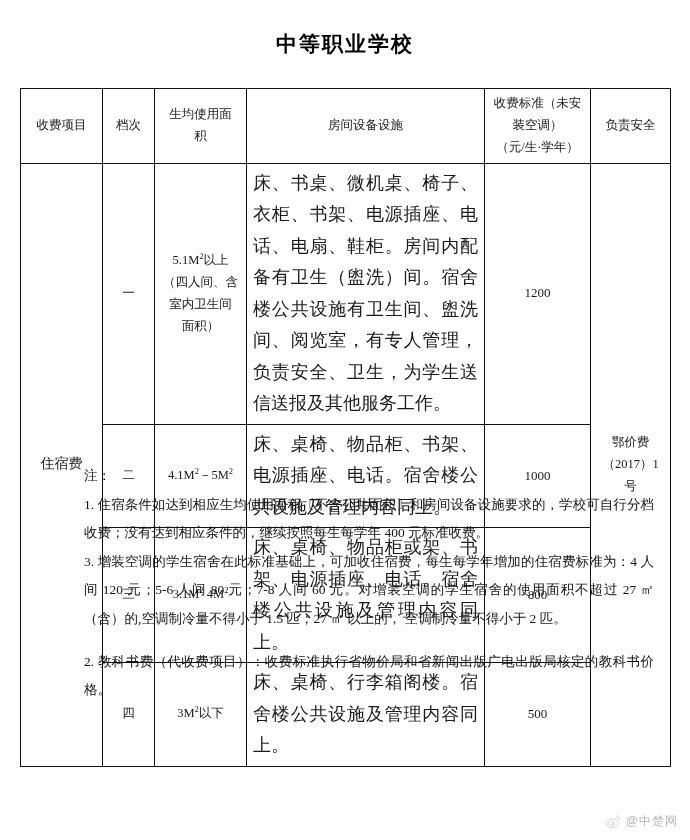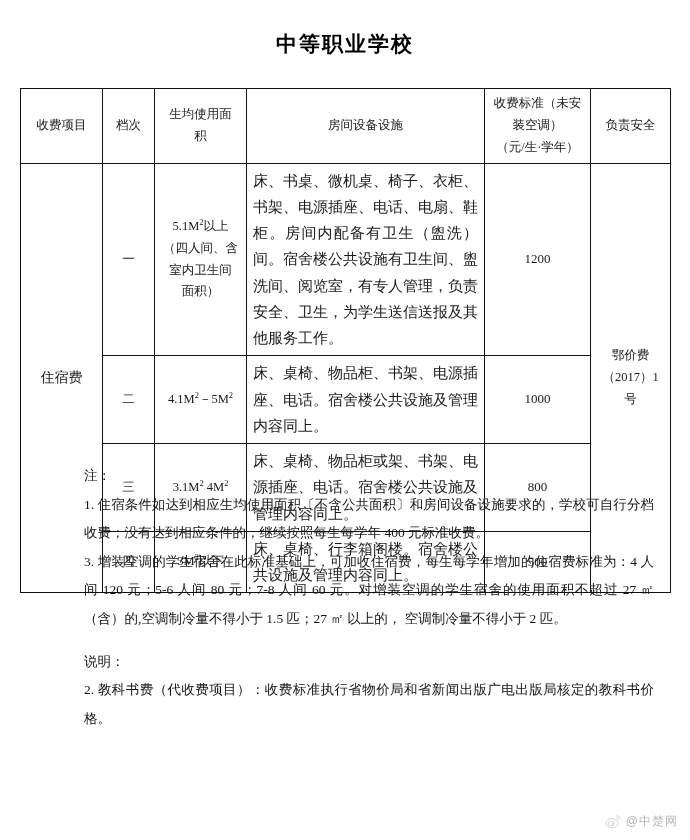--- a/index.html
+++ b/index.html
@@ -59,21 +59,21 @@
   }
   .col-item    { width: 82px; }
   .col-grade   { width: 52px; }
   .col-area    { width: 92px; }
   .col-equip   { width: 238px; }
   .col-fee     { width: 106px; }
   .col-doc     { width: 80px; }
   .c-just {
     text-align: justify;
     text-align-last: left;
-    font-size: 15px;
+    font-size: 18px;
     line-height: 1.82;
   }
   .hdr-multiline { line-height: 1.9; }
 
   .cell-item {
     text-align: center;
     font-size: 14px;
   }
   .cell-doc {
     text-align: center;
@@ -212,21 +212,20 @@
         <td class="cell-fee">500</td>
       </tr>
     </tbody>
   </table>
 
   <div class="body-text">
     <p class="para-label">注：</p>
     <p class="para-indent">1. 住宿条件如达到相应生均使用面积〔不含公共面积〕和房间设备设施要求的，学校可自行分档收费；没有达到相应条件的，继续按照每生每学年 400 元标准收费。</p>
     <p class="para-indent">3. 增装空调的学生宿舍在此标准基础上，可加收住宿费，每生每学年增加的住宿费标准为：4 人间 120 元；5-6 人间 80 元；7-8 人间 60 元。对增装空调的学生宿舍的使用面积不超过 27 ㎡（含）的,空调制冷量不得小于 1.5 匹；27 ㎡ 以上的， 空调制冷量不得小于 2 匹。</p>
     <div class="gap-md"></div>
-    <p class="para-label">说明：</p>
     <p class="para-indent">2. 教科书费（代收费项目）：收费标准执行省物价局和省新闻出版广电出版局核定的教科书价格。</p>
   </div>
 
   <div class="watermark">
     <svg class="wm-logo" viewBox="0 0 24 24">
       <ellipse cx="10" cy="14.5" rx="8.6" ry="6.4" fill="none" stroke="#5a5a5a" stroke-width="1.2"></ellipse>
       <ellipse cx="9" cy="14.8" rx="4.2" ry="3.1" fill="none" stroke="#5a5a5a" stroke-width="1.1"></ellipse>
       <circle cx="11.6" cy="15.6" r="1.3" fill="none" stroke="#5a5a5a" stroke-width="1"></circle>
       <path d="M16.2 4.2c2.6-0.6 5.2 1.1 5.0 3.9" fill="none" stroke="#5a5a5a" stroke-width="1.2" stroke-linecap="round"></path>
       <path d="M16.6 7.1c1.2-0.3 2.4 0.5 2.3 1.8" fill="none" stroke="#5a5a5a" stroke-width="1.1" stroke-linecap="round"></path>

